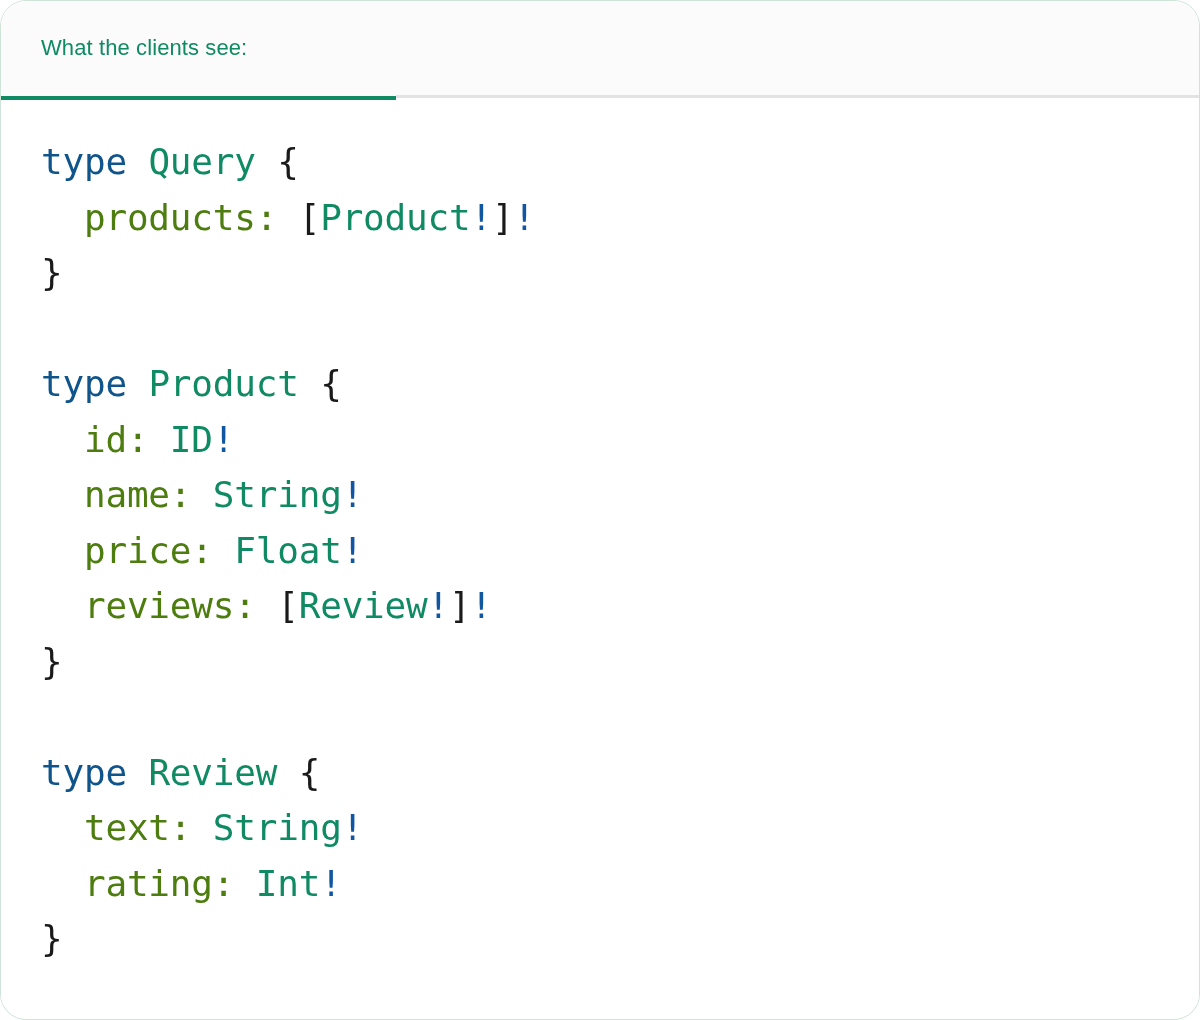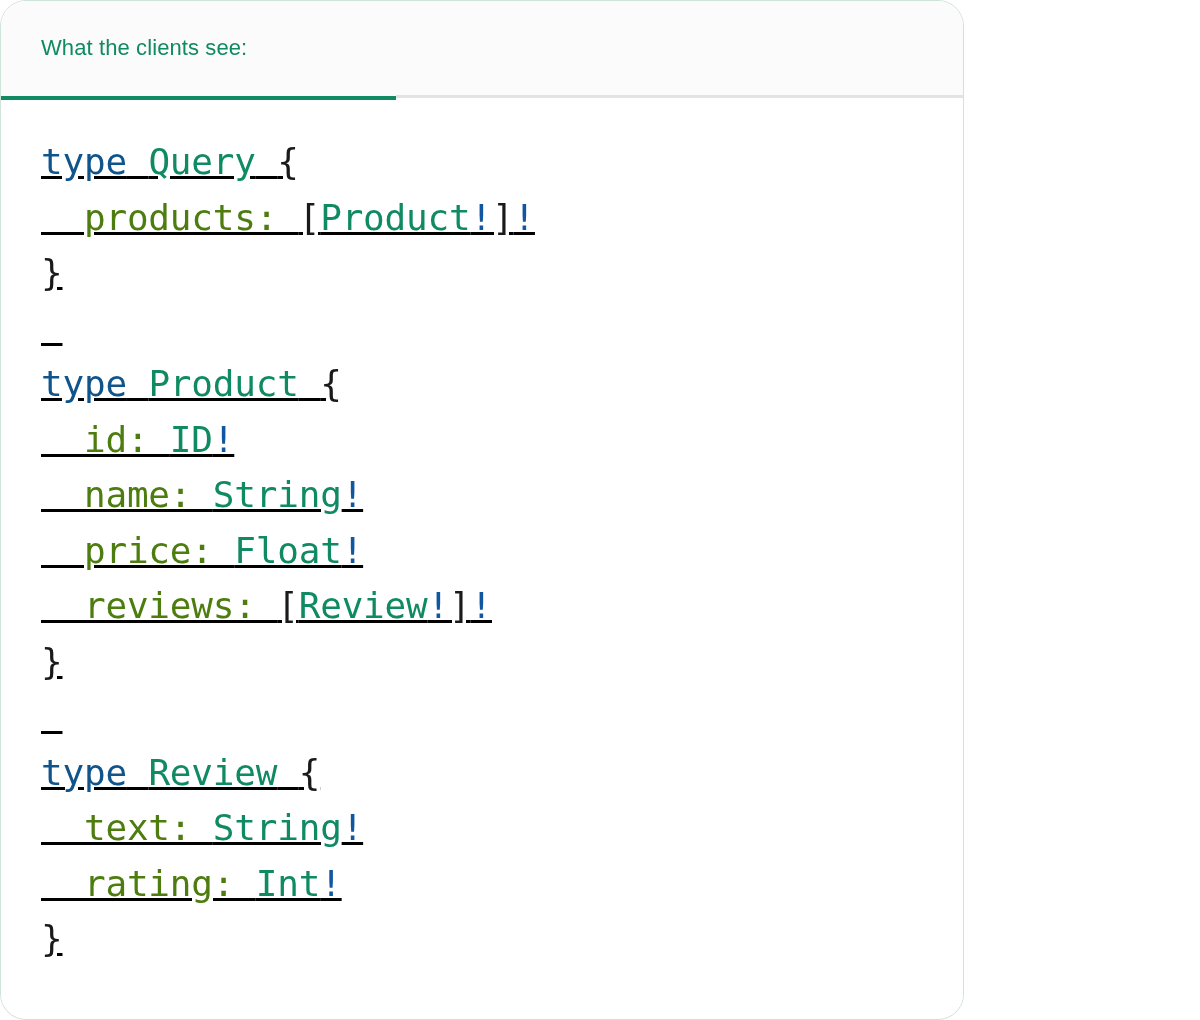--- a/index.html
+++ b/index.html
@@ -11,21 +11,21 @@
   }
   body {
     width: 1200px;
     height: 1020px;
     font-family: "Liberation Sans", sans-serif;
     overflow: hidden;
   }
 
   .card {
     position: relative;
-    width: 964px;
+    width: 1200px;
     height: 1020px;
     background: #ffffff;
     border: 1px solid #cfe3d8;
     border-radius: 26px;
     overflow: hidden;
   }
 
   
   .tabstrip {
     position: relative;
@@ -60,21 +60,20 @@
     bottom: -3px;
     width: 395px;
     height: 4px;
     background: #0f8a63;
   }
 
   
   .code-area {
     background: #ffffff;
     padding: 36px 20px 40px 40px;
-    text-decoration: underline;
   }
   .code-block {
     font-family: "DejaVu Sans Mono", "Liberation Mono", monospace;
     font-size: 36px;
     line-height: 55.5px;
     white-space: pre;
     margin: 0;
     color: #1a1a1a;
     letter-spacing: -0.2px;
   }

